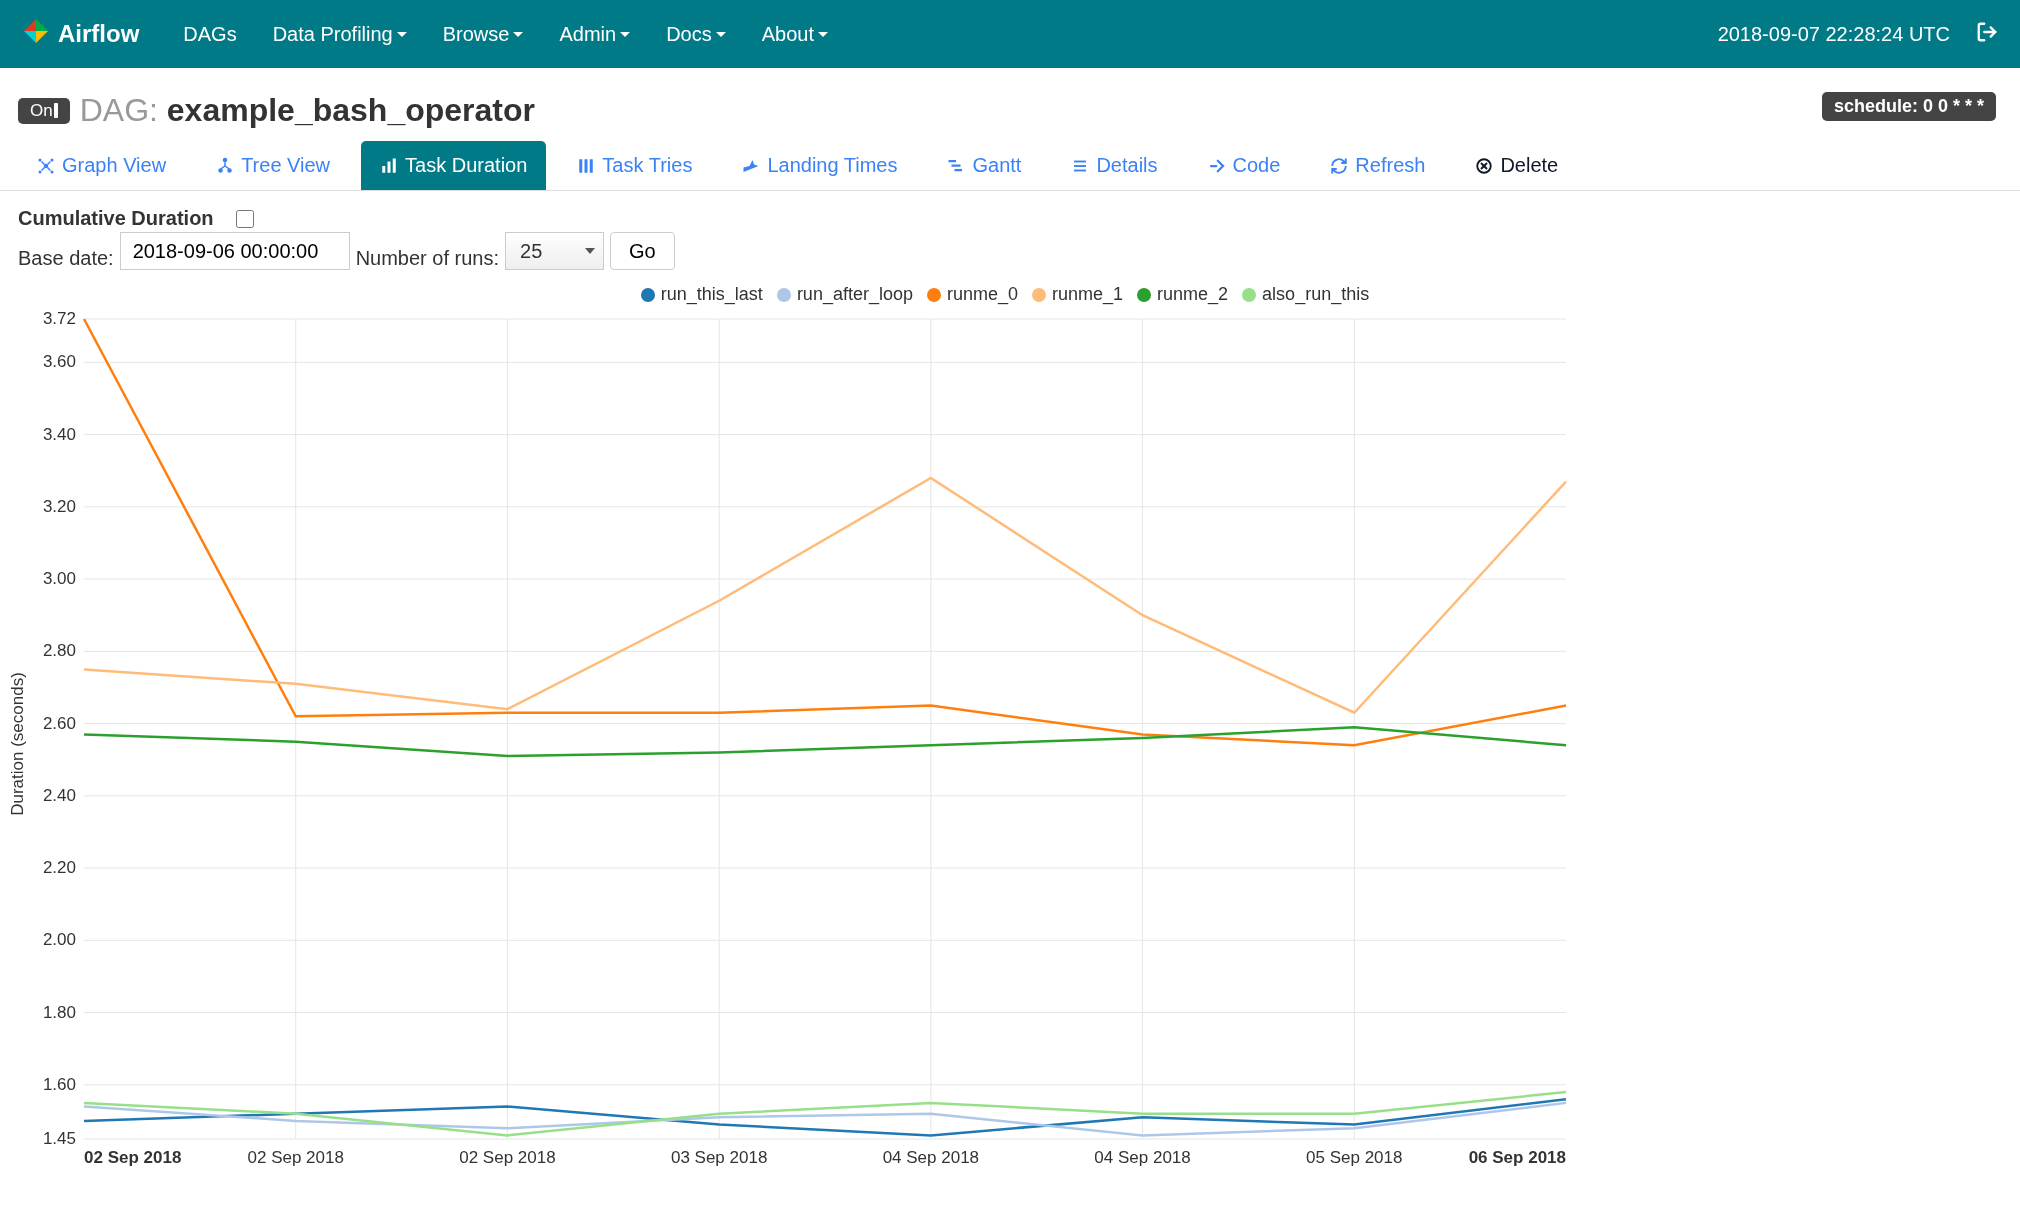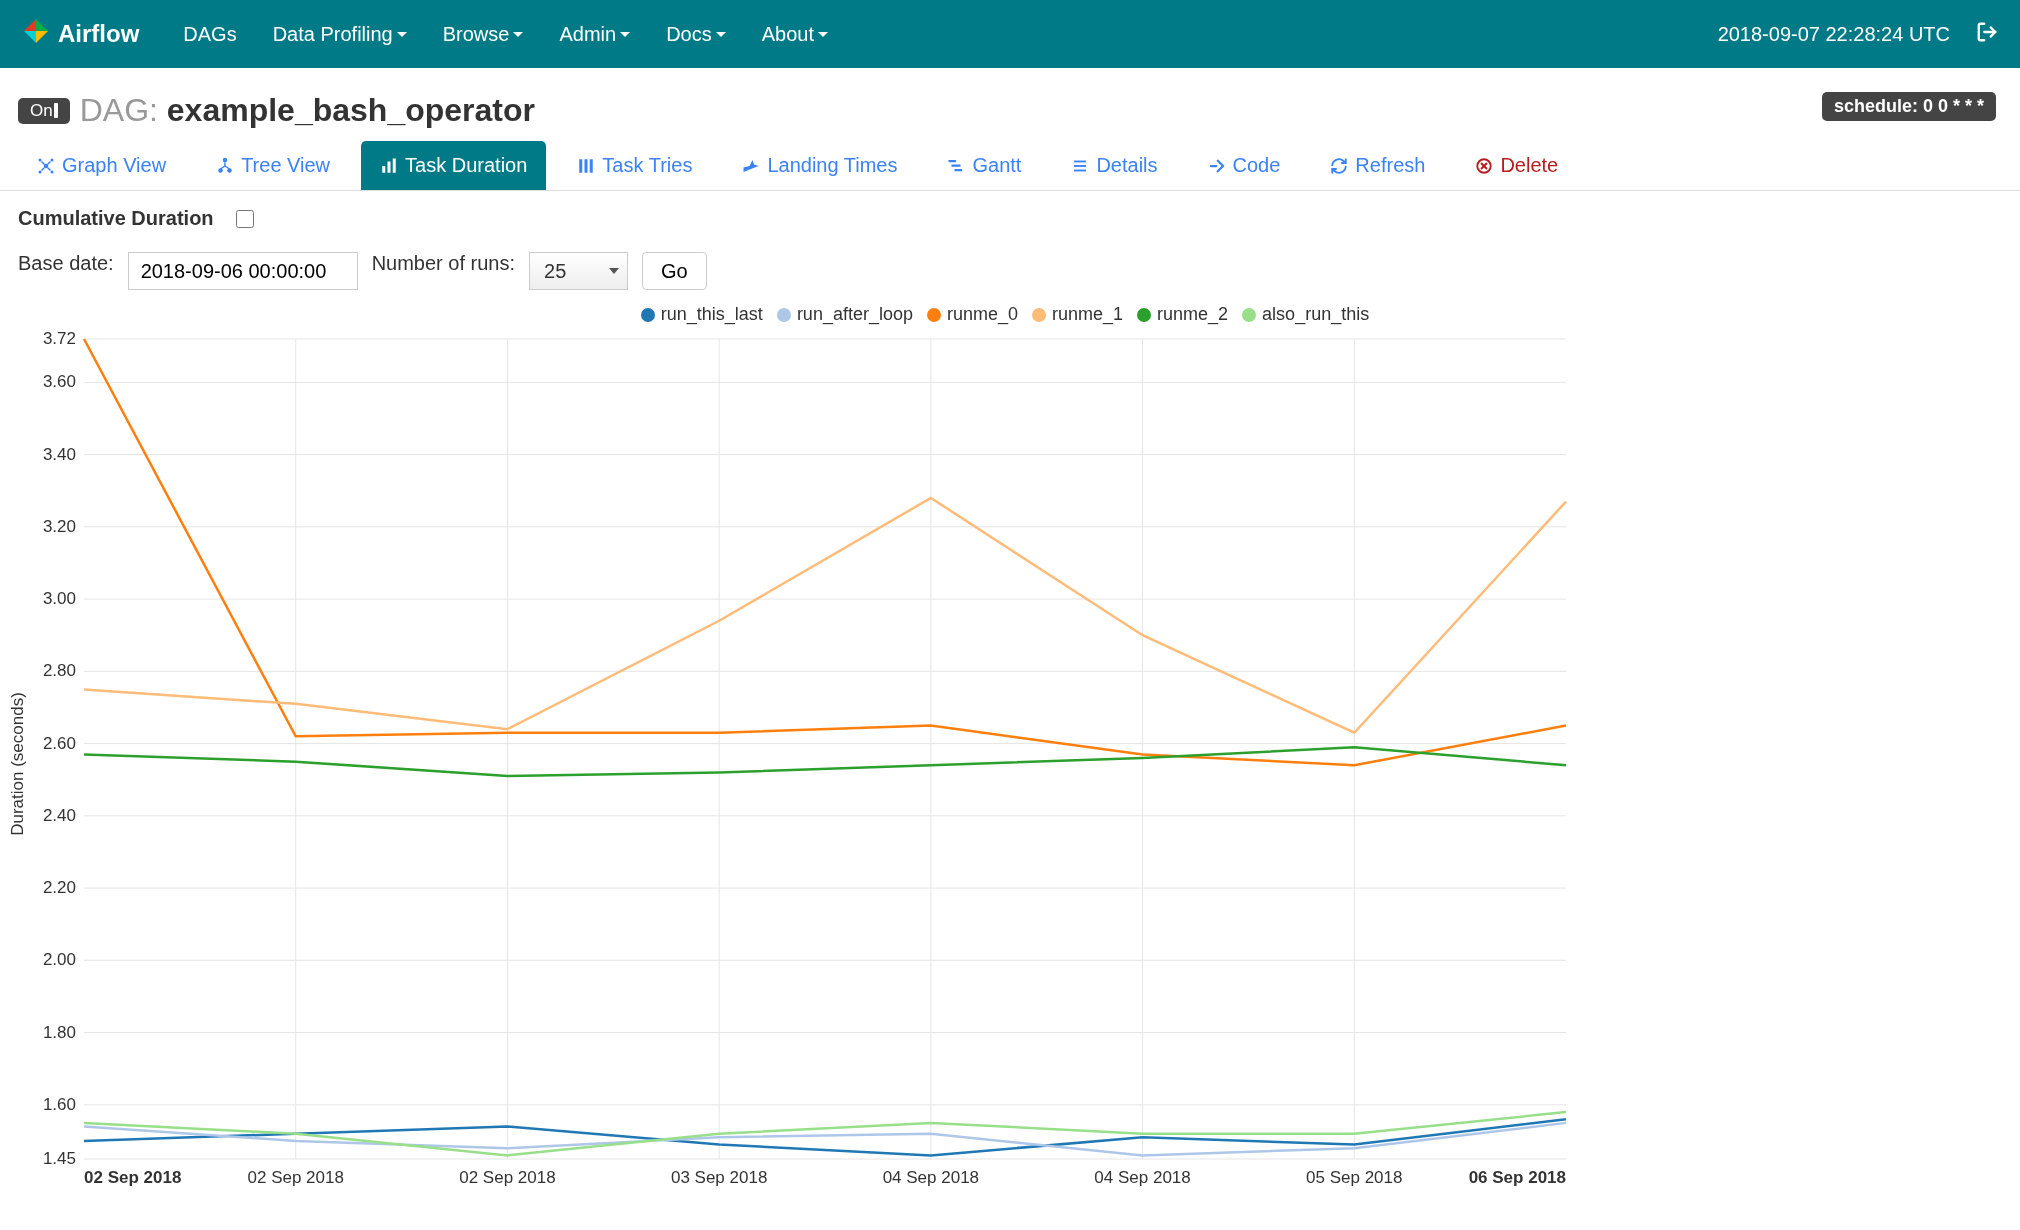--- a/index.html
+++ b/index.html
@@ -104,29 +104,29 @@
     color: #3b82f6;
     cursor: pointer;
     border: 1px solid transparent;
     border-radius: 5px 5px 0 0;
     margin-right: 12px;
   }
   .tab.active {
     background: #017a87;
     color: #fff;
   }
-  .tab.delete { color: #b91c1c; }
+  .tab.delete { color: #0f172a; }
   .tab-icon { display:inline-flex; }
 
   
   .controls-wrap { padding: 16px 18px 8px 18px; }
-  .ctrl-row1 { display:flex; align-items:center; font-size:20px; margin-bottom:22px;gap:12px;}
+  .ctrl-row1 { display:flex; align-items:center; font-size:20px; margin-bottom:2px;gap:12px;}
   .ctrl-row1 label { font-weight:600; margin-right:10px;}
   .ctrl-chk { width:18px; height:18px; }
-  .ctrl-row2 { display:flex; align-items:flex-start; font-size:20px; gap:14px;}
+  .ctrl-row2 { display:flex; align-items:flex-end; font-size:20px; gap:6px;}
   .txt-input {
     border:1px solid #ccc; height:38px; padding:0 12px; font-size:20px;
     width:230px;
   }
   .sel-input {
     border:1px solid #ccc; height:38px; padding:0 28px 0 14px; font-size:20px;
     width:99px; position:relative; background:linear-gradient(#fff,#eee);
     display:inline-flex; align-items:center; cursor:pointer;
   }
   .sel-caret {

